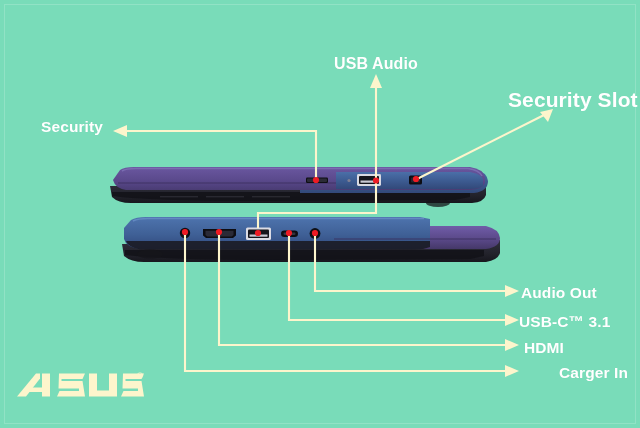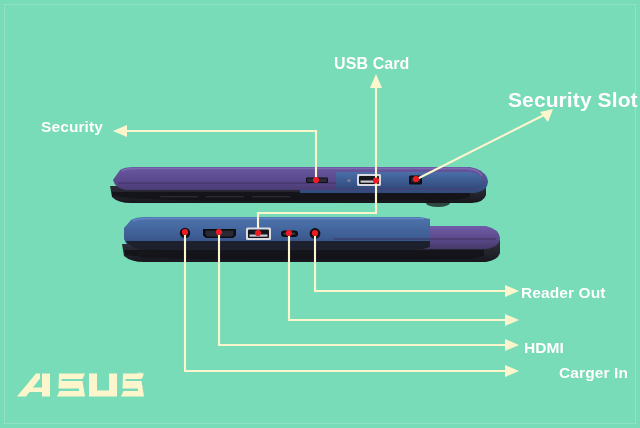--- a/index.html
+++ b/index.html
@@ -194,26 +194,27 @@
       <circle cx="258" cy="233" r="3.1"></circle>
       <circle cx="315" cy="233" r="3.1"></circle>
       <circle cx="289" cy="233" r="3.1"></circle>
       <circle cx="219" cy="232" r="3.1"></circle>
       <circle cx="185" cy="232" r="3.1"></circle>
     </g>
   </svg>
 
   <div class="label" id="lbl-microsd">Security</div>
 
-  <div class="label" id="lbl-usbport">USB Card</div>
+  <div class="label" id="lbl-usbport">USB Audio</div>
 
   <div class="label" id="lbl-security">Security Slot</div>
 
-  <div class="label" id="lbl-audioout">Reader Out</div>
-
+  <div class="label" id="lbl-audioout">Audio Out</div>
+
+  <div class="label" id="lbl-usbc">USB-C™ 3.1</div>
 
   <div class="label" id="lbl-hdmi">HDMI</div>
 
   <div class="label" id="lbl-charger">Carger In</div>
 
   <svg id="asus-logo" viewBox="0 0 260 62">
     <g fill="#fdf5cc">
 
       <path d="M40 8 L2 54 L20 54 L48 18 L48 8 Z"></path>
       <path d="M52 8 L52 54 L68 54 L68 8 Z"></path>

